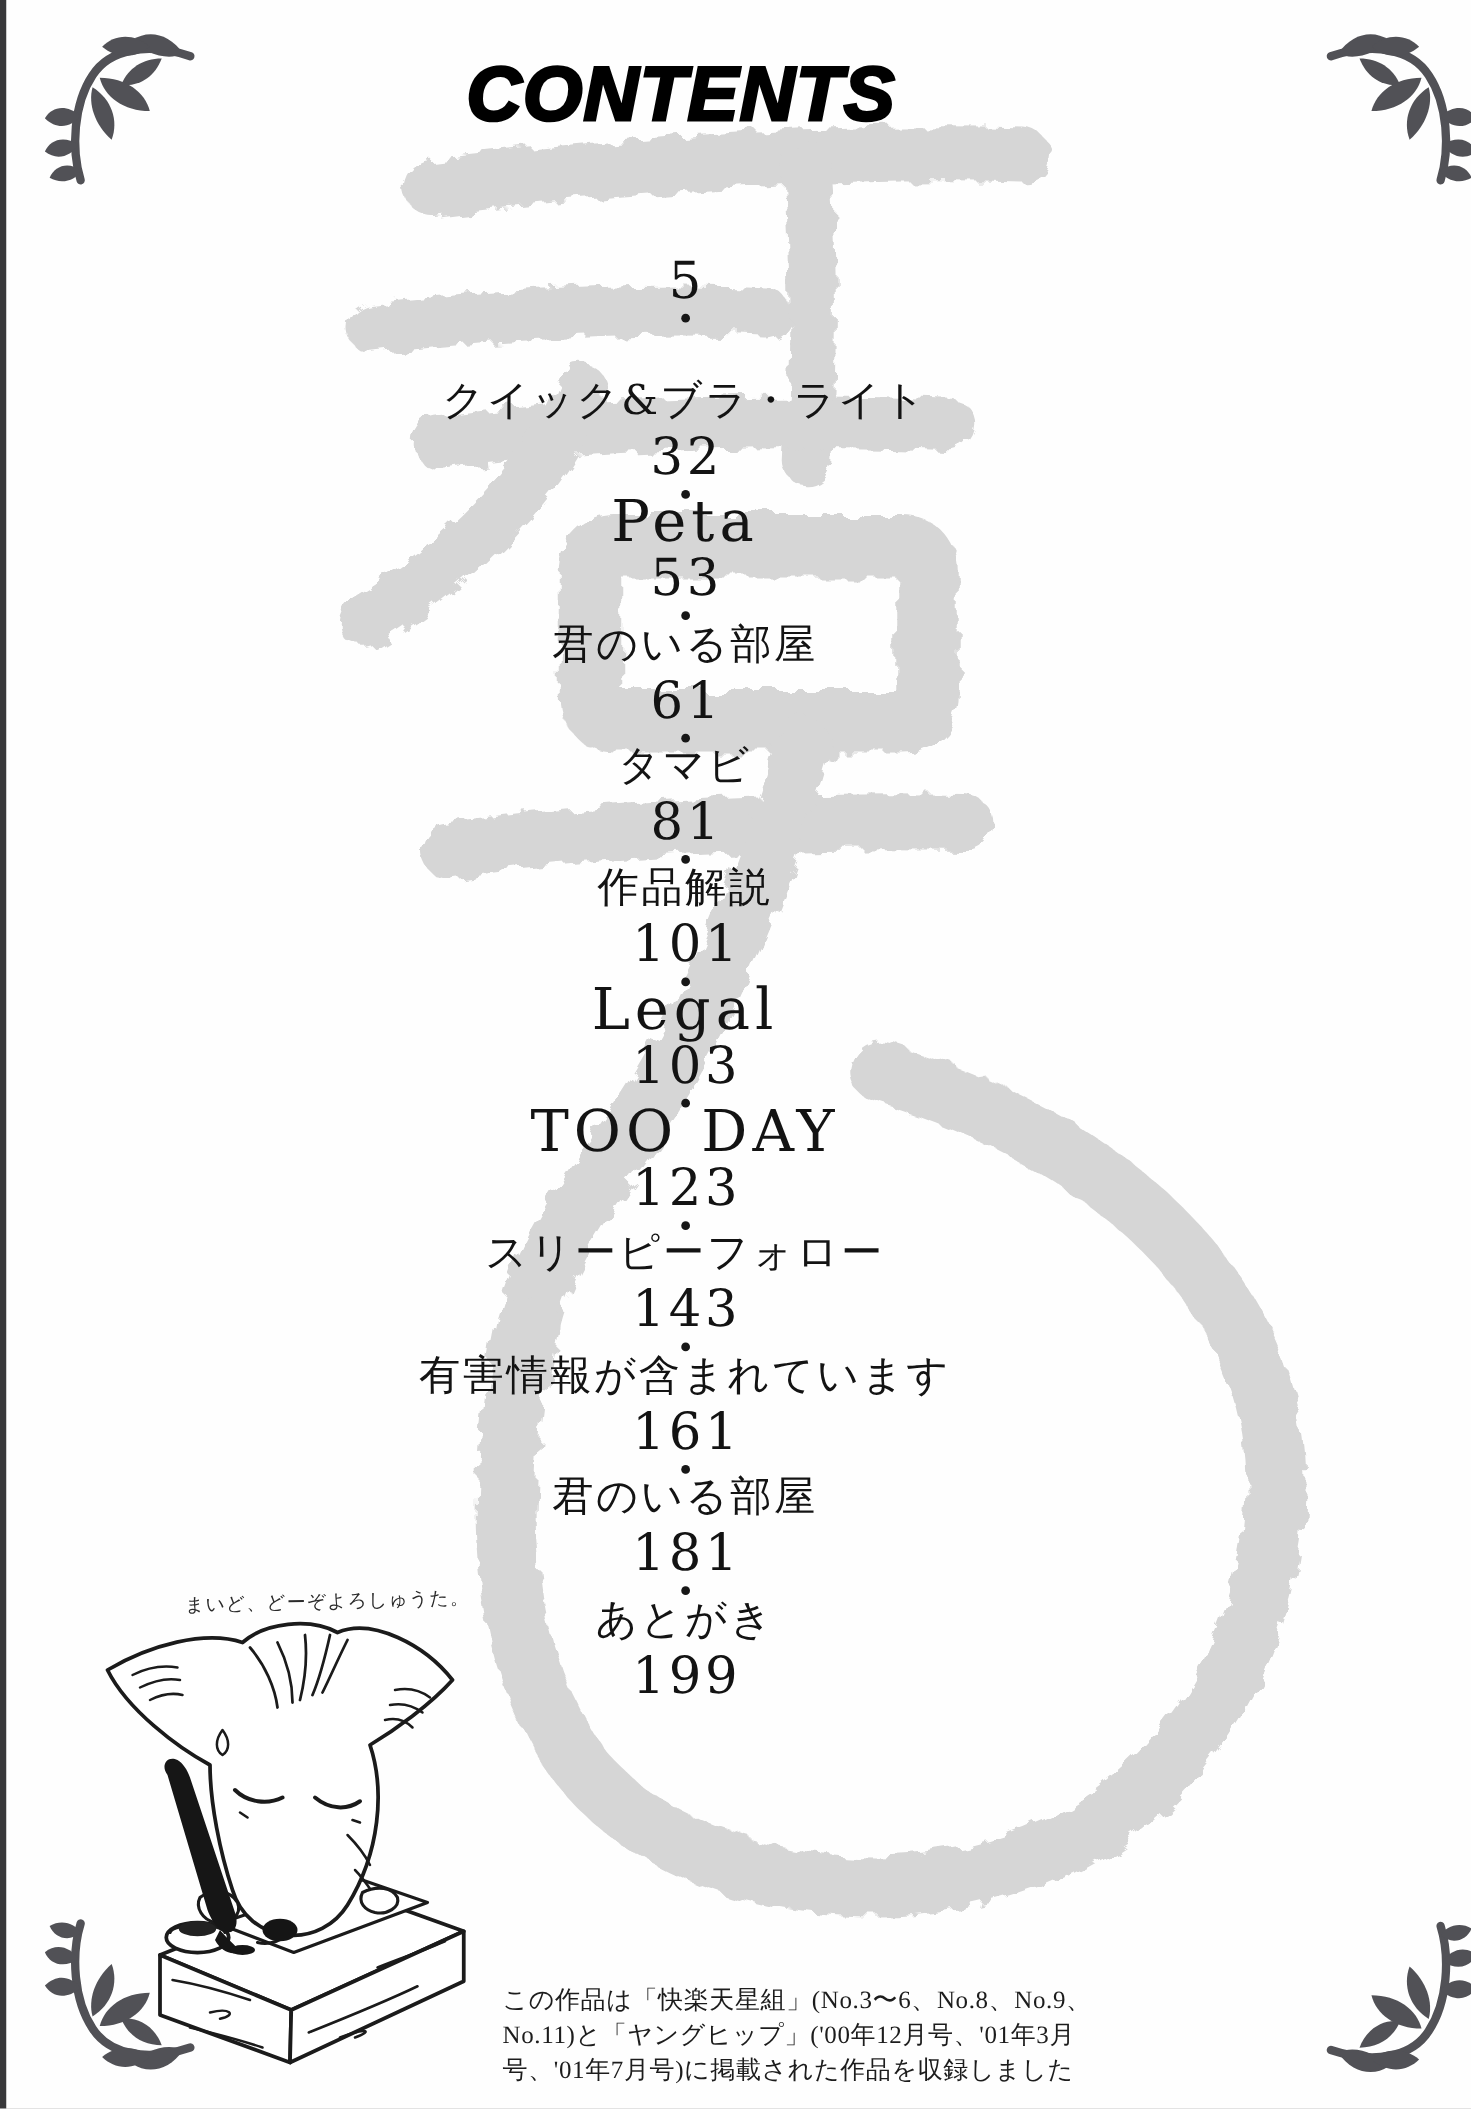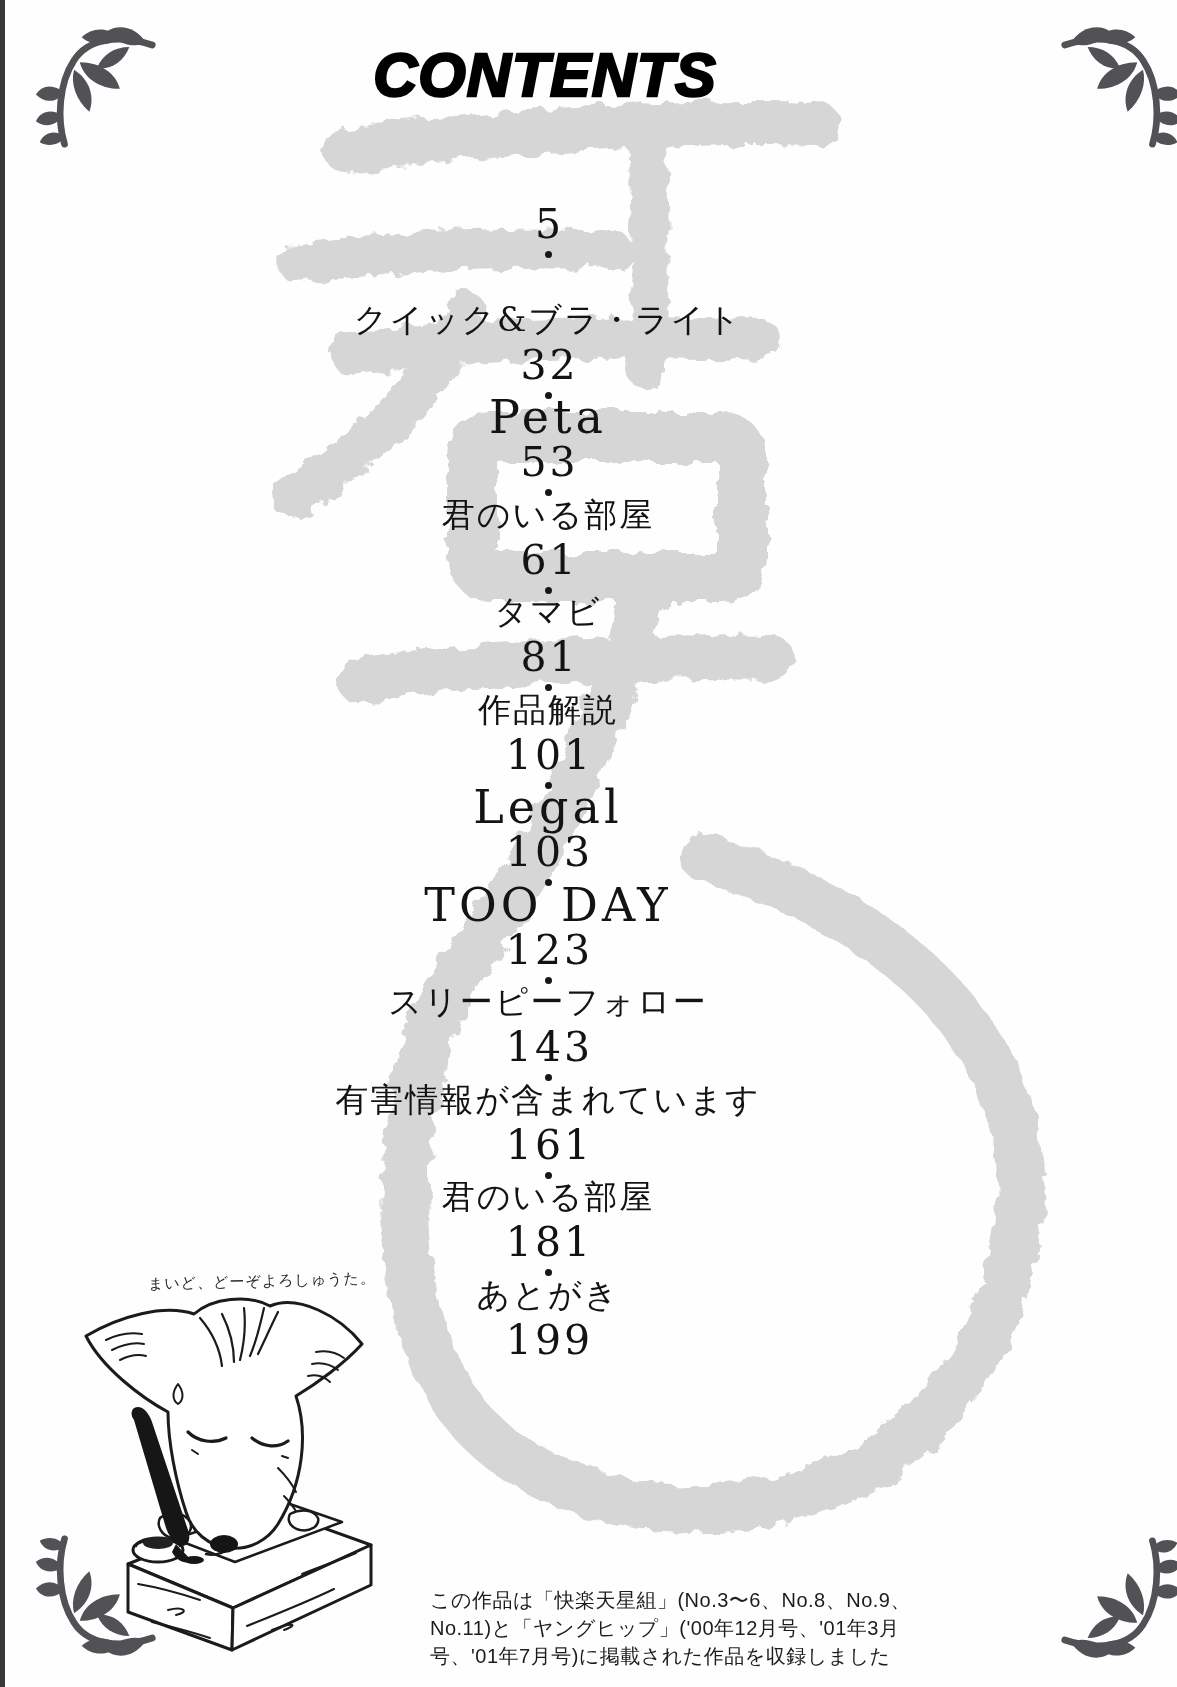--- a/index.html
+++ b/index.html
@@ -61,22 +61,22 @@
   .note{
     position:absolute;left:148px;top:1272px;z-index:2;
     font-family:"DejaVu Sans","Liberation Sans",sans-serif;
     font-size:15px;letter-spacing:1px;color:#2a2a2a;
     transform:rotate(-1.5deg);white-space:nowrap;
   }
   
   .dog{position:absolute;left:72px;top:1292px;width:310px;height:360px;z-index:2;}
   
   .footer{
-    position:absolute;left:430px;top:1586px;z-index:2;
-    font-family:Liberation Sans, sans-serif;
+    position:absolute;left:402px;top:1586px;z-index:2;
+    font-family:Liberation Serif, serif;
     font-size:20px;line-height:1.4;color:#1c1c1c;
     letter-spacing:0.5px;white-space:nowrap;
   }
 </style>
 </head>
 <body>
 
 <div class="page">
 
   <div class="edge-strip"></div>

